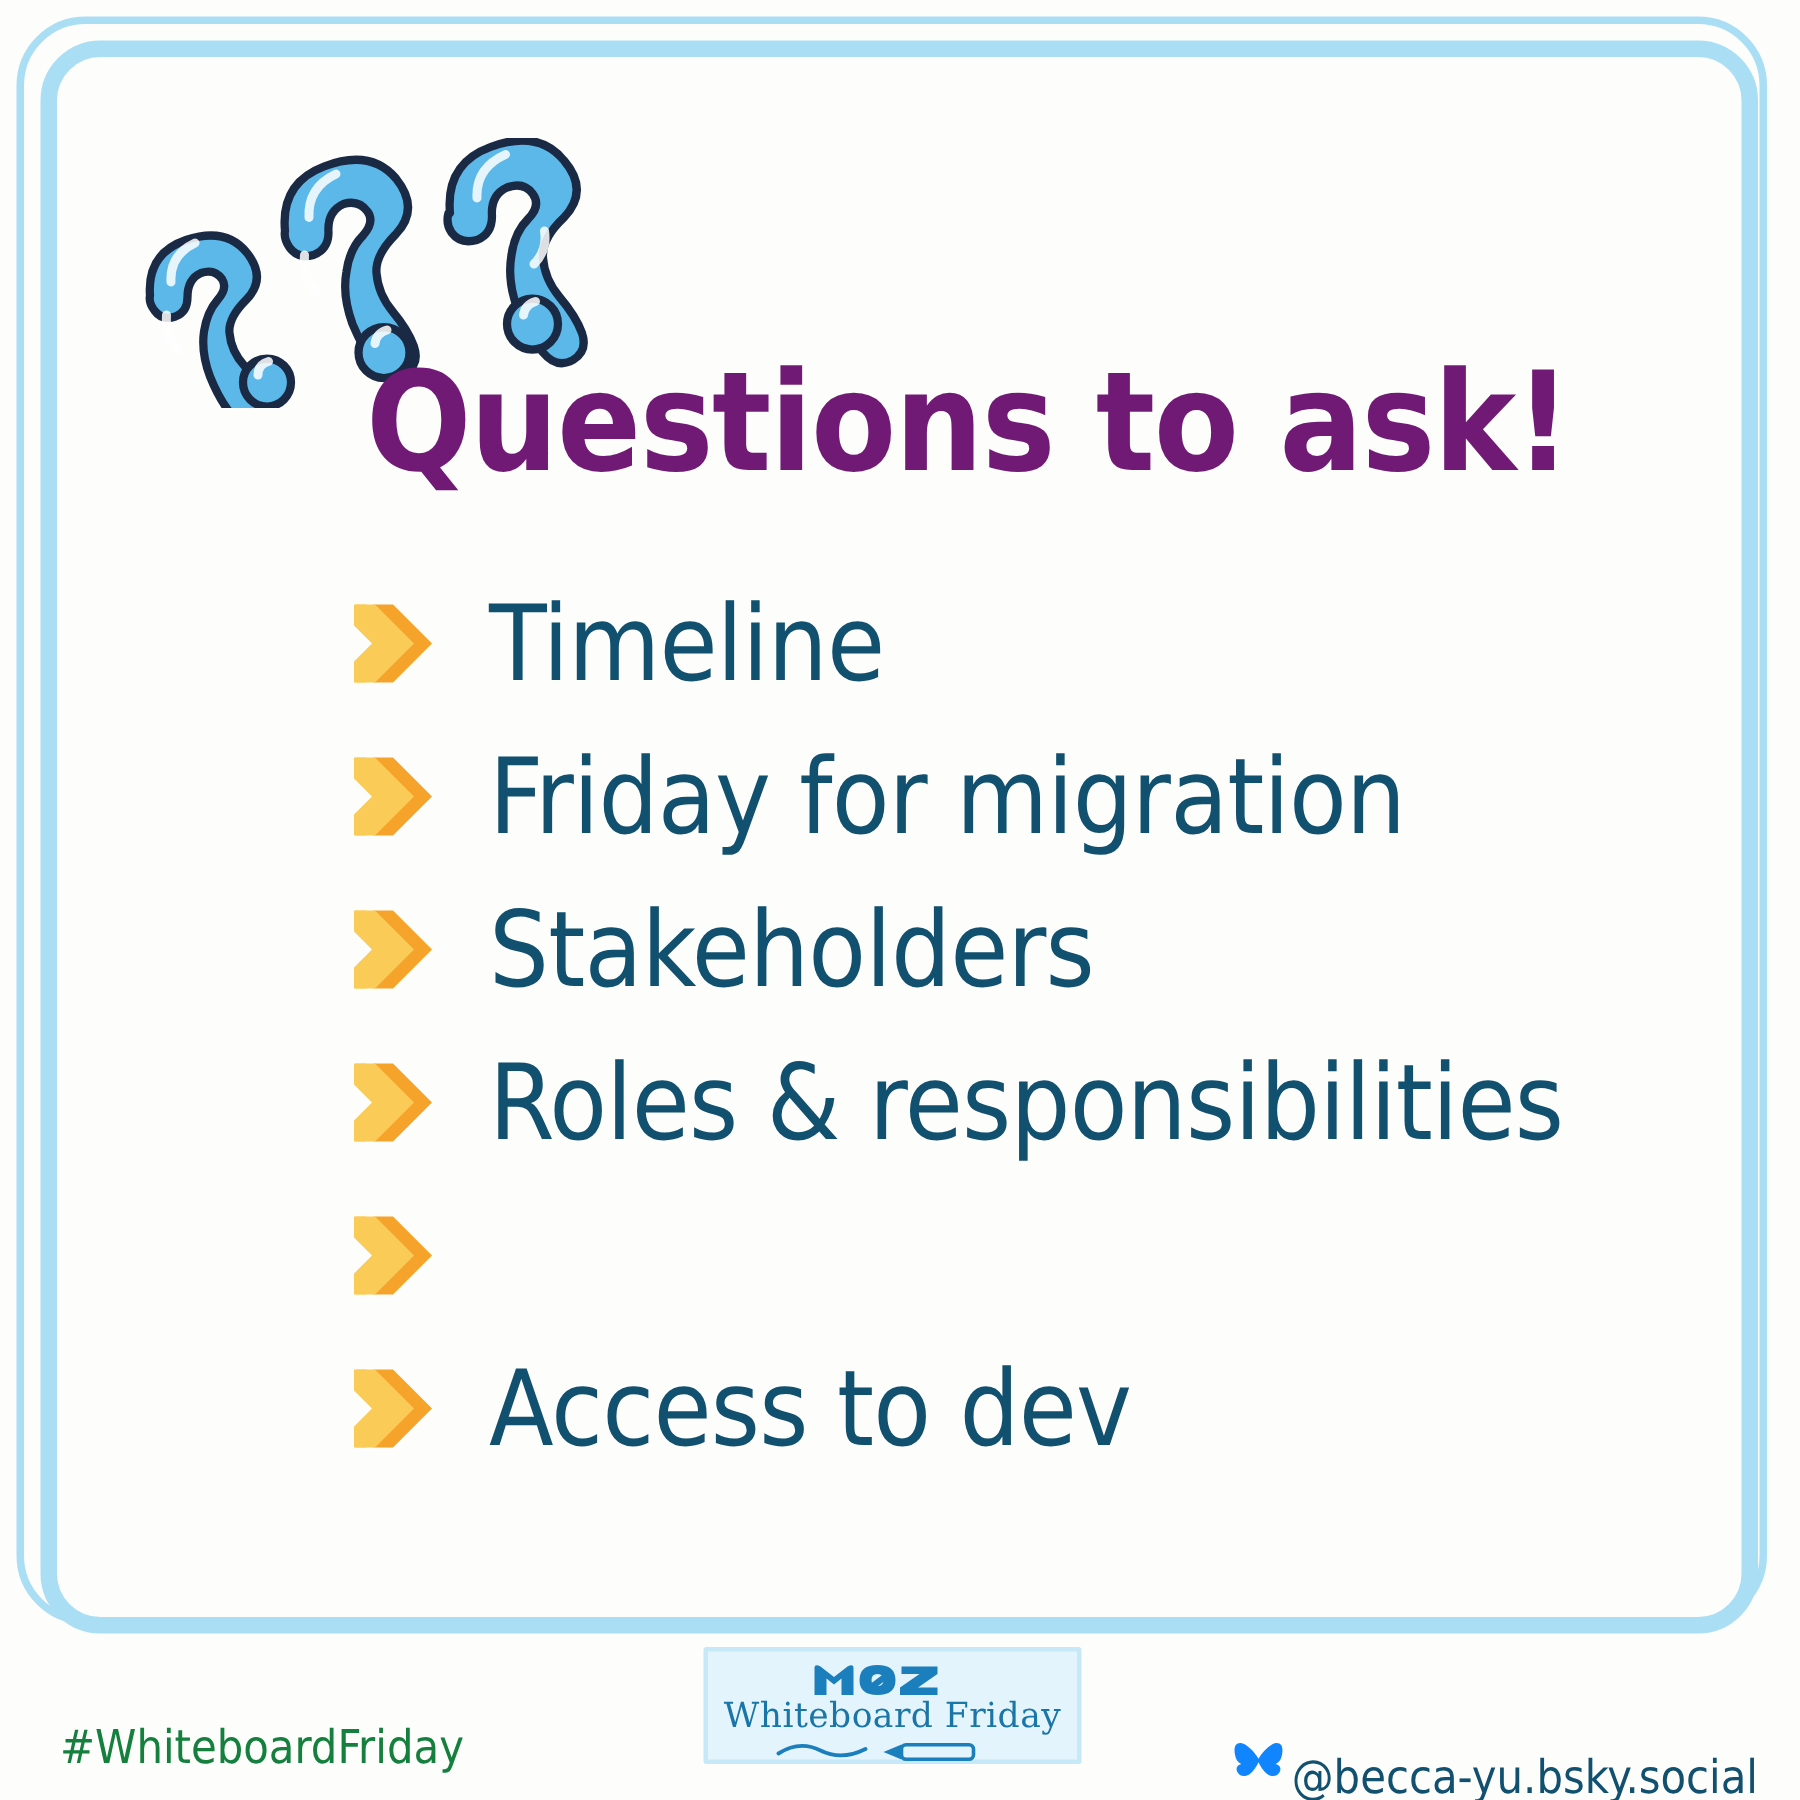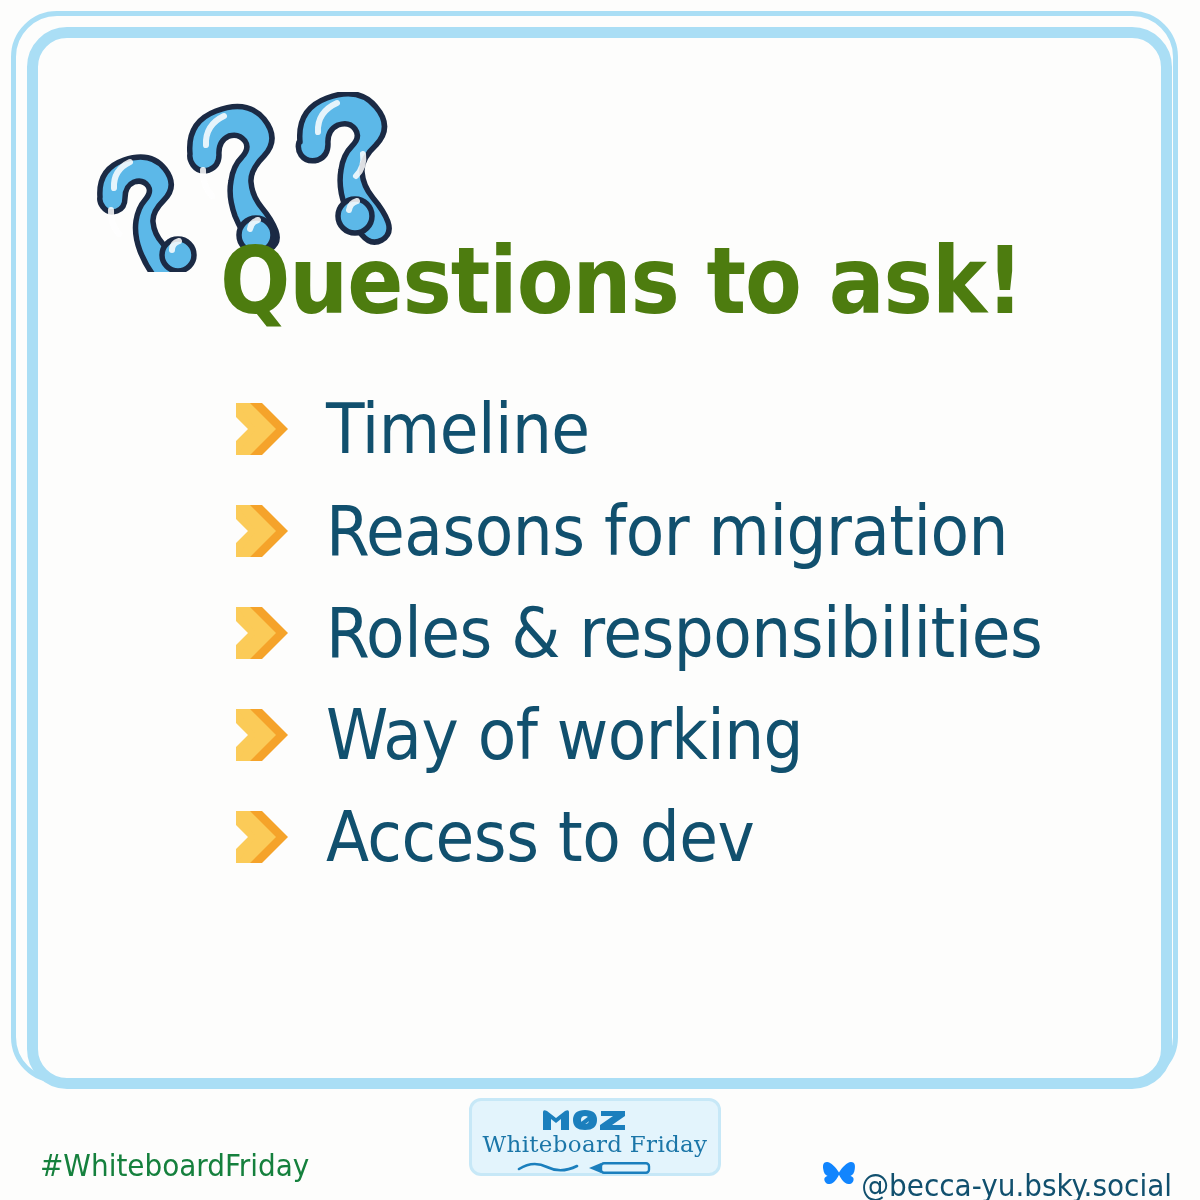--- a/index.html
+++ b/index.html
@@ -50,27 +50,27 @@
     left: 82px;
     top: 92px;
     width: 310px;
     height: 180px;
   }
   .qmarks svg { display: block; }
 
   
   .title {
     position: absolute;
-    left: 220px;
+    left: 244px;
     top: 236px;
     font-family: "DejaVu Sans Condensed", "Liberation Sans Narrow", "Liberation Sans", sans-serif;
     font-stretch: condensed;
     font-size: 92px;
     font-weight: 700;
-    color: #4d7c0f;
+    color: #701a75;
     letter-spacing: -1px;
     white-space: nowrap;
     line-height: 1.0;
     text-align: center;
   }
 
   
   .list {
     position: absolute;
     left: 236px;
@@ -104,21 +104,21 @@
 
   
   .badge {
     position: absolute;
     left: 469px;
     top: 1098px;
     width: 252px;
     height: 78px;
     background: #e3f4fc;
     border: 3px solid #c7e8f7;
-    border-radius: 12px;
+    border-radius: 2px;
     box-sizing: border-box;
     display: flex;
     flex-direction: column;
     align-items: center;
     justify-content: flex-start;
     padding-top: 7px;
   }
   .badge-moz {
     height: 24px;
     margin-bottom: 1px;
@@ -221,44 +221,53 @@
     </div>
 
     <div class="list-item">
       <span class="chev">
         <svg width="68" height="56" viewBox="0 0 68 56" xmlns="http://www.w3.org/2000/svg">
           <path d="M26 2 L52 28 L26 54 L13 54 L32 28 L13 2 Z" fill="#f5a32a"></path>
           <path d="M8 2 L34 28 L8 54 L0 54 L0 40 L12 28 L0 16 L0 2 Z" fill="#fbcb58"></path>
           <path d="M14 2 L40 28 L14 54 L1 54 L20 28 L1 2 Z" fill="#fbcb58"></path>
         </svg>
       </span>
-      <span class="list-label">Reasons for migration</span>
-    </div>
-
+      <span class="list-label">Friday for migration</span>
+    </div>
+
+    <div class="list-item">
+      <span class="chev">
+        <svg width="68" height="56" viewBox="0 0 68 56" xmlns="http://www.w3.org/2000/svg">
+          <path d="M26 2 L52 28 L26 54 L13 54 L32 28 L13 2 Z" fill="#f5a32a"></path>
+          <path d="M8 2 L34 28 L8 54 L0 54 L0 40 L12 28 L0 16 L0 2 Z" fill="#fbcb58"></path>
+          <path d="M14 2 L40 28 L14 54 L1 54 L20 28 L1 2 Z" fill="#fbcb58"></path>
+        </svg>
+      </span>
+      <span class="list-label">Stakeholders</span>
+    </div>
 
     <div class="list-item">
       <span class="chev">
         <svg width="68" height="56" viewBox="0 0 68 56" xmlns="http://www.w3.org/2000/svg">
           <path d="M26 2 L52 28 L26 54 L13 54 L32 28 L13 2 Z" fill="#f5a32a"></path>
           <path d="M8 2 L34 28 L8 54 L0 54 L0 40 L12 28 L0 16 L0 2 Z" fill="#fbcb58"></path>
           <path d="M14 2 L40 28 L14 54 L1 54 L20 28 L1 2 Z" fill="#fbcb58"></path>
         </svg>
       </span>
       <span class="list-label">Roles &amp; responsibilities</span>
     </div>
 
     <div class="list-item">
       <span class="chev">
         <svg width="68" height="56" viewBox="0 0 68 56" xmlns="http://www.w3.org/2000/svg">
           <path d="M26 2 L52 28 L26 54 L13 54 L32 28 L13 2 Z" fill="#f5a32a"></path>
           <path d="M8 2 L34 28 L8 54 L0 54 L0 40 L12 28 L0 16 L0 2 Z" fill="#fbcb58"></path>
           <path d="M14 2 L40 28 L14 54 L1 54 L20 28 L1 2 Z" fill="#fbcb58"></path>
         </svg>
       </span>
-      <span class="list-label">Way of working</span>
     </div>
 
     <div class="list-item">
       <span class="chev">
         <svg width="68" height="56" viewBox="0 0 68 56" xmlns="http://www.w3.org/2000/svg">
           <path d="M26 2 L52 28 L26 54 L13 54 L32 28 L13 2 Z" fill="#f5a32a"></path>
           <path d="M8 2 L34 28 L8 54 L0 54 L0 40 L12 28 L0 16 L0 2 Z" fill="#fbcb58"></path>
           <path d="M14 2 L40 28 L14 54 L1 54 L20 28 L1 2 Z" fill="#fbcb58"></path>
         </svg>
       </span>

